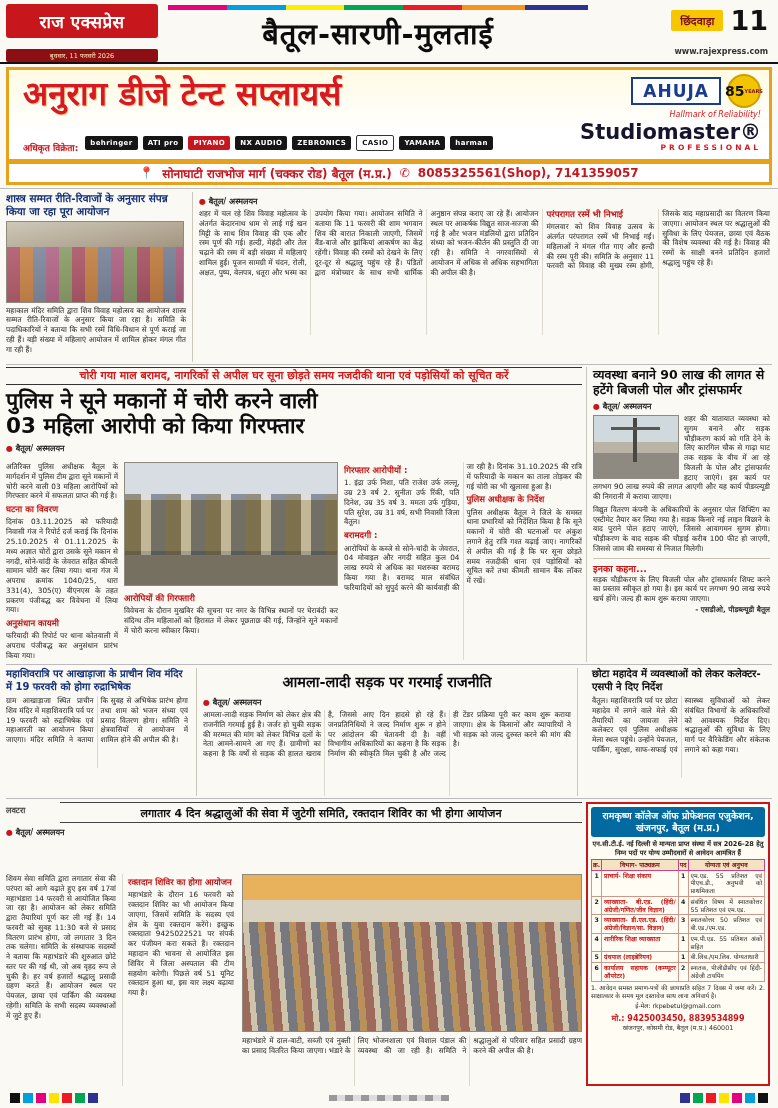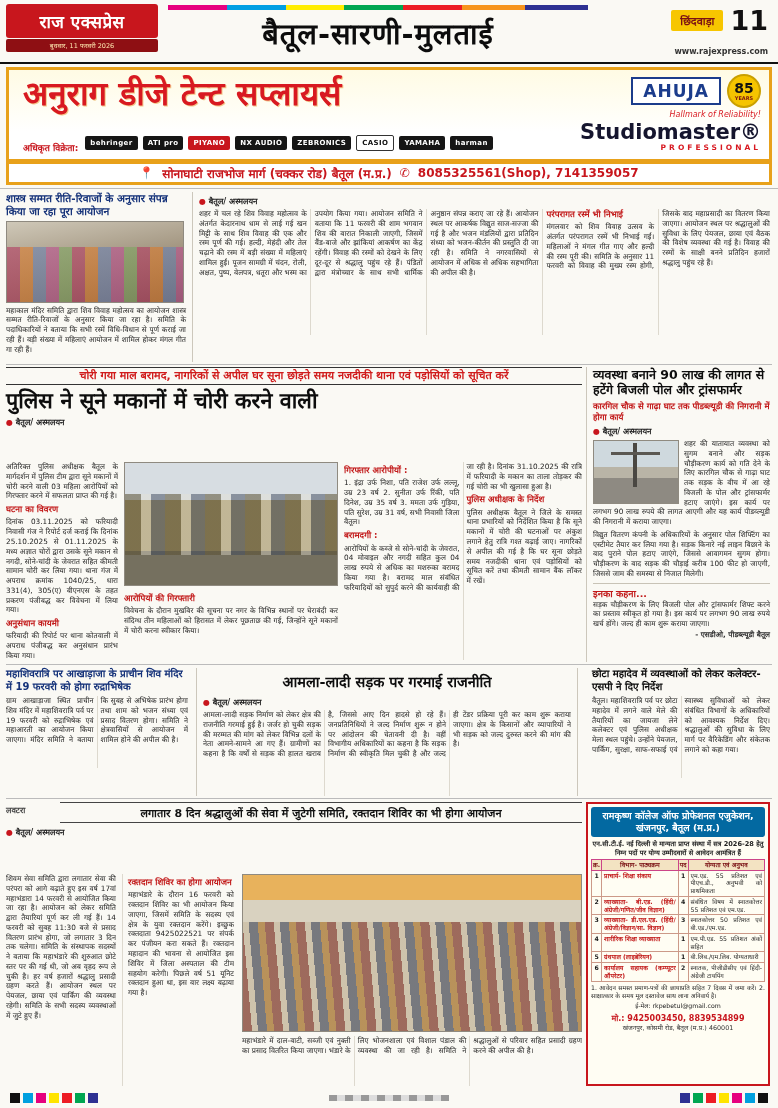--- a/index.html
+++ b/index.html
@@ -8,21 +8,21 @@
     position:relative; width:778px; height:1108px; margin:0 auto;
     background:#faf9f4; color:#1a1a1a; overflow:hidden;
     font-family:"DejaVu Sans","Liberation Sans",sans-serif;
   }
 
   
   .brand-box { position:absolute; left:6px; top:4px; width:152px; }
   .brand { background:#c8161d; color:#fff; font-weight:bold; font-size:17px;
            text-align:center; padding:6px 2px 5px; border-radius:3px; letter-spacing:.5px; }
   .dateline { background:#8e0f13; color:#ffe9b0; font-size:6.5px; text-align:center;
-              padding:2px 0; margin-top:1px; border-radius:2px; }
+              padding:2px 0; margin-top:11px; border-radius:2px; }
   .rainbow { position:absolute; left:168px; top:5px; width:420px; height:5px;
     background:linear-gradient(90deg,#e6007e 0 14%,#009fe3 14% 28%,#ffed00 28% 42%,#00a651 42% 56%,#ed1c24 56% 70%,#f7941d 70% 85%,#2e3192 85% 100%); }
   .edition { position:absolute; left:160px; top:13px; width:436px; text-align:center;
              font-size:29px; font-weight:bold; color:#0c0c0c; letter-spacing:1px; }
   .region-box { position:absolute; right:10px; top:5px; display:flex; align-items:center; gap:7px; }
   .region { background:#f7c600; color:#7a1114; font-weight:bold; font-size:11px;
             padding:3px 9px; border-radius:2px; }
   .pageno { font-size:27px; font-weight:bold; color:#111; }
   .website { position:absolute; right:10px; top:47px; font-size:8px; font-weight:bold; color:#333; }
   .mast-rule { position:absolute; left:0; right:0; top:62px; height:2px; background:#111; }
@@ -36,21 +36,21 @@
   .dealer { color:#c8161d; font-weight:bold; font-size:9px; margin-right:2px;margin-top:9px; }
   .chip { background:#161616; color:#fff; font-size:7px; font-weight:bold;
           padding:3px 5px; border-radius:2px; letter-spacing:.4px; white-space:nowrap; }
   .chip.red { background:#c8161d; }
   .chip.light { background:#fff; color:#111; border:1px solid #333; }
   .ad-right { position:absolute; right:8px; top:4px; width:196px; text-align:right; }
   .ahuja-row { display:flex; justify-content:flex-end; align-items:center; gap:6px; }
   .ahuja { border:2px solid #1b3c8c; color:#1b3c8c; background:#fff; font-weight:bold;
            font-size:17px; padding:2px 10px; letter-spacing:1px; }
   .years { width:34px; height:34px; border-radius:50%; background:#f5c400; border:2px solid #caa000;
-           display:flex; flex-direction:column; align-items:center; justify-content:center; }
+           display:flex; flex-direction:row; align-items:center; justify-content:center; }
   .years b { font-size:14px; line-height:1; color:#111; }
   .years i { font-size:5px; font-style:normal; color:#7a1114; font-weight:bold; }
   .tagline { color:#d81921; font-size:8px; font-style:italic; margin-top:2px; }
   .studiomaster { font-size:21px; font-weight:bold; color:#15152e; line-height:1; margin-top:3px; }
   .studio-sub { color:#d81921; font-size:7.5px; font-weight:bold; letter-spacing:3px; }
   .ad-contact { position:absolute; left:6px; right:6px; top:162px; height:23px;
                 border:3px solid #e8a11a; border-top:2px solid #e8a11a; background:#fff;
                 display:flex; align-items:center; justify-content:center; gap:8px;
                 color:#c8161d; font-weight:bold; font-size:12px; }
   .content-rule { position:absolute; left:0; right:0; top:188px; height:1px; background:#bbb; }
@@ -220,20 +220,21 @@
       <p>मंगलवार को शिव विवाह उत्सव के अंतर्गत परंपरागत रस्में भी निभाई गईं। महिलाओं ने मंगल गीत गाए और हल्दी की रस्म पूरी की। समिति के अनुसार 11 फरवरी को विवाह की मुख्य रस्म होगी, जिसके बाद महाप्रसादी का वितरण किया जाएगा। आयोजन स्थल पर श्रद्धालुओं की सुविधा के लिए पेयजल, छाया एवं बैठक की विशेष व्यवस्था की गई है। विवाह की रस्मों के साक्षी बनने प्रतिदिन हजारों श्रद्धालु पहुंच रहे हैं।</p>
     </div>
   </article>
 
   <div class="row-rule2"></div>
   <div class="police-strip">चोरी गया माल बरामद, नागरिकों से अपील घर सूना छोड़ते समय नजदीकी थाना एवं पड़ोसियों को सूचित करें</div>
 
   <article class="art-police">
     <h2 class="hl-black">
       <span style="display:block">पुलिस ने सूने मकानों में चोरी करने वाली</span>
+      <span style="display:block">03 महिला आरोपी को किया गिरफ्तार</span>
     </h2>
     <div class="byline">
       <span class="b-dot">●</span>
       <span>बैतूल/ अस्मलयन</span>
     </div>
 
     <div class="pol-left body-sm">
       <p>अतिरिक्त पुलिस अधीक्षक बैतूल के मार्गदर्शन में पुलिस टीम द्वारा सूने मकानों में चोरी करने वाली 03 महिला आरोपियों को गिरफ्तार करने में सफलता प्राप्त की गई है।</p>
       <div class="sub-red">घटना का विवरण</div>
       <p>दिनांक 03.11.2025 को फरियादी निवासी गंज ने रिपोर्ट दर्ज कराई कि दिनांक 25.10.2025 से 01.11.2025 के मध्य अज्ञात चोरों द्वारा उसके सूने मकान से नगदी, सोने-चांदी के जेवरात सहित कीमती सामान चोरी कर लिया गया। थाना गंज में अपराध क्रमांक 1040/25, धारा 331(4), 305(ए) बीएनएस के तहत प्रकरण पंजीबद्ध कर विवेचना में लिया गया।</p>
@@ -253,21 +254,20 @@
       <p>1. इंद्रा उर्फ निशा, पति राजेश उर्फ लल्लू, उम्र 23 वर्ष 2. सुनीता उर्फ रिंकी, पति दिनेश, उम्र 35 वर्ष 3. ममता उर्फ गुड़िया, पति सुरेश, उम्र 31 वर्ष, सभी निवासी जिला बैतूल।</p>
       <div class="sub-red">बरामदगी :</div>
       <p>आरोपियों के कब्जे से सोने-चांदी के जेवरात, 04 मोबाइल और नगदी सहित कुल 04 लाख रुपये से अधिक का मशरुका बरामद किया गया है। बरामद माल संबंधित फरियादियों को सुपुर्द करने की कार्यवाही की जा रही है। दिनांक 31.10.2025 की रात्रि में फरियादी के मकान का ताला तोड़कर की गई चोरी का भी खुलासा हुआ है।</p>
       <div class="sub-red">पुलिस अधीक्षक के निर्देश</div>
       <p>पुलिस अधीक्षक बैतूल ने जिले के समस्त थाना प्रभारियों को निर्देशित किया है कि सूने मकानों में चोरी की घटनाओं पर अंकुश लगाने हेतु रात्रि गश्त बढ़ाई जाए। नागरिकों से अपील की गई है कि घर सूना छोड़ते समय नजदीकी थाना एवं पड़ोसियों को सूचित करें तथा कीमती सामान बैंक लॉकर में रखें।</p>
     </div>
   </article>
 
   <article class="art-bijli">
     <h2 class="hl-black">व्यवस्था बनाने 90 लाख की लागत से हटेंगे बिजली पोल और ट्रांसफार्मर</h2>
-    <div class="sub-red">कारगिल चौक से गाढ़ा घाट तक पीडब्ल्यूडी की निगरानी में होगा कार्य</div>
     <div class="byline">
       <span class="b-dot">●</span>
       <span>बैतूल/ अस्मलयन</span>
     </div>
     <div class="body-sm" style="overflow:hidden;">
       <div class="photo ph-street bijli-photo"></div>
       <p>शहर की यातायात व्यवस्था को सुगम बनाने और सड़क चौड़ीकरण कार्य को गति देने के लिए कारगिल चौक से गाढ़ा घाट तक सड़क के बीच में आ रहे बिजली के पोल और ट्रांसफार्मर हटाए जाएंगे। इस कार्य पर लगभग 90 लाख रुपये की लागत आएगी और यह कार्य पीडब्ल्यूडी की निगरानी में कराया जाएगा।</p>
       <p style="margin-top:3px">विद्युत वितरण कंपनी के अधिकारियों के अनुसार पोल शिफ्टिंग का एस्टीमेट तैयार कर लिया गया है। सड़क किनारे नई लाइन बिछाने के बाद पुराने पोल हटाए जाएंगे, जिससे आवागमन सुगम होगा। चौड़ीकरण के बाद सड़क की चौड़ाई करीब 100 फीट हो जाएगी, जिससे जाम की समस्या से निजात मिलेगी।</p>
     </div>
     <div class="quote-head">इनका कहना...</div>
@@ -299,21 +299,21 @@
     <h2 class="hl-black">छोटा महादेव में व्यवस्थाओं को लेकर कलेक्टर-एसपी ने दिए निर्देश</h2>
     <div class="body-sm cols-2" style="height:82px;overflow:hidden;margin-top:3px;">
       <p>बैतूल। महाशिवरात्रि पर्व पर छोटा महादेव में लगने वाले मेले की तैयारियों का जायजा लेने कलेक्टर एवं पुलिस अधीक्षक मेला स्थल पहुंचे। उन्होंने पेयजल, पार्किंग, सुरक्षा, साफ-सफाई एवं स्वास्थ्य सुविधाओं को लेकर संबंधित विभागों के अधिकारियों को आवश्यक निर्देश दिए। श्रद्धालुओं की सुविधा के लिए मार्ग पर बैरिकेडिंग और संकेतक लगाने को कहा गया।</p>
     </div>
   </article>
 
   <div class="row-rule4"></div>
 
   <article class="art-shivam">
     <div class="shivam-kicker">लवटरा</div>
-    <div class="shivam-strip">लगातार 8 दिन श्रद्धालुओं की सेवा में जुटेगी समिति, रक्तदान शिविर का भी होगा आयोजन</div>
+    <div class="shivam-strip">लगातार 4 दिन श्रद्धालुओं की सेवा में जुटेगी समिति, रक्तदान शिविर का भी होगा आयोजन</div>
     <div class="byline">
       <span class="b-dot">●</span>
       <span>बैतूल/ अस्मलयन</span>
     </div>
     <div class="shiv-col1 body-sm">
       <p>शिवम सेवा समिति द्वारा लगातार सेवा की परंपरा को आगे बढ़ाते हुए इस वर्ष 17वां महाभंडारा 14 फरवरी से आयोजित किया जा रहा है। आयोजन को लेकर समिति द्वारा तैयारियां पूर्ण कर ली गई हैं। 14 फरवरी को सुबह 11:30 बजे से प्रसाद वितरण प्रारंभ होगा, जो लगातार 3 दिन तक चलेगा। समिति के संस्थापक सदस्यों ने बताया कि महाभंडारे की शुरुआत छोटे स्तर पर की गई थी, जो अब वृहद रूप ले चुकी है। हर वर्ष हजारों श्रद्धालु प्रसादी ग्रहण करते हैं। आयोजन स्थल पर पेयजल, छाया एवं पार्किंग की व्यवस्था रहेगी। समिति के सभी सदस्य व्यवस्थाओं में जुटे हुए हैं।</p>
     </div>
     <div class="shiv-col2 body-sm">
       <div class="sub-red">रक्तदान शिविर का होगा आयोजन</div>
       <p>महाभंडारे के दौरान 16 फरवरी को रक्तदान शिविर का भी आयोजन किया जाएगा, जिसमें समिति के सदस्य एवं क्षेत्र के युवा रक्तदान करेंगे। इच्छुक रक्तदाता 9425022521 पर संपर्क कर पंजीयन करा सकते हैं। रक्तदान महादान की भावना से आयोजित इस शिविर में जिला अस्पताल की टीम सहयोग करेगी। पिछले वर्ष 51 यूनिट रक्तदान हुआ था, इस बार लक्ष्य बढ़ाया गया है।</p>

